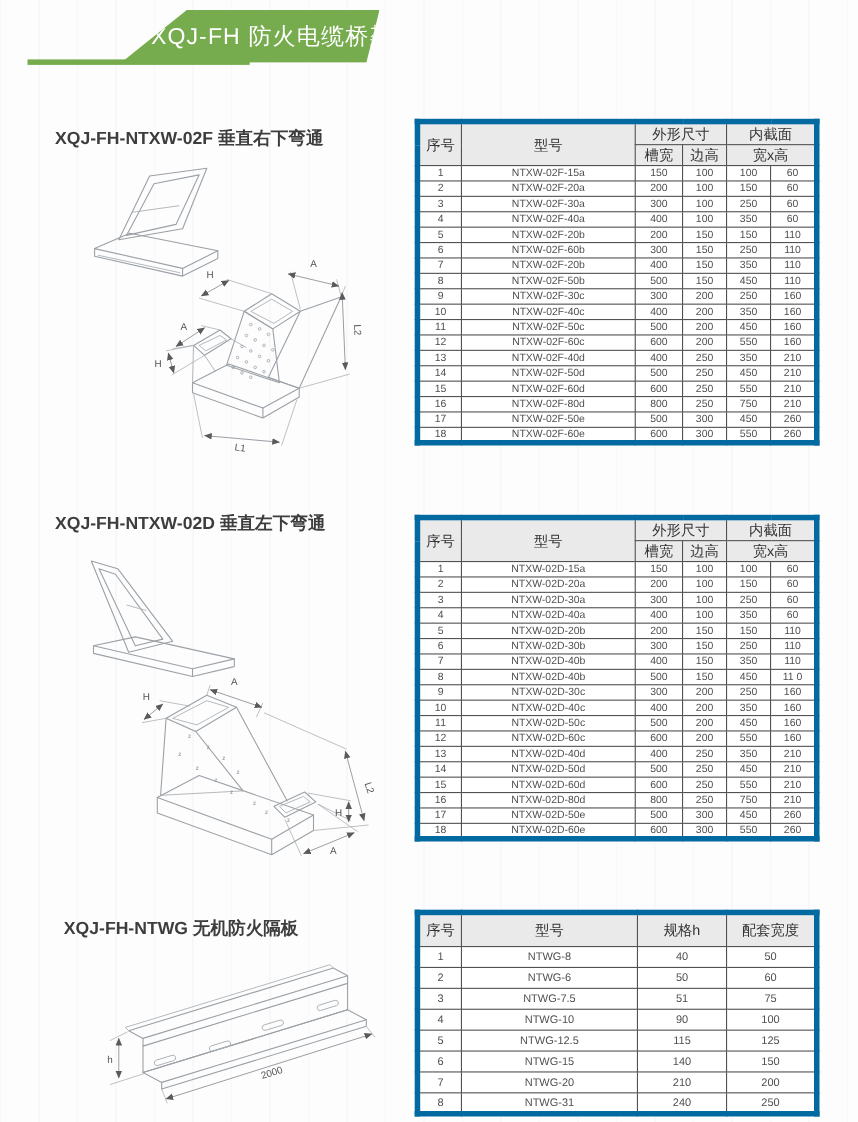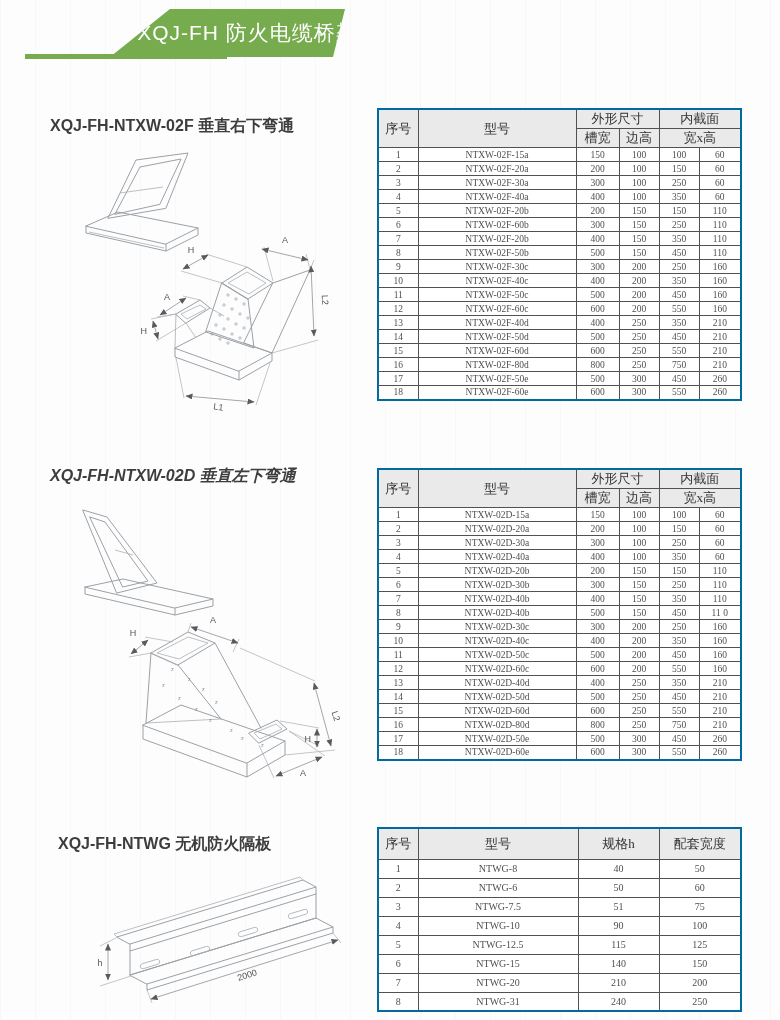--- a/index.html
+++ b/index.html
@@ -19,21 +19,21 @@
     clip-path:polygon(25.5% 0, 100% 0, 94.9% 100%, 0 100%);
     display:flex; align-items:center; justify-content:center; padding-left:40px;
   }
   .banner span { color:#fff; font-size:21px; letter-spacing:1px; white-space:nowrap; }
 
   
   .sec-title { font-size:16px; font-weight:600; color:#3d3d3d; white-space:nowrap; }
 
   
   table { border-collapse:collapse; table-layout:fixed; background:#fff; }
-  .spec-table { width:363px; border:2px solid #0369a1;font-family:Liberation Serif, serif; }
+  .spec-table { width:363px; border:5px solid #0369a1; }
   .spec-table th, .spec-table td { border:1px solid #515151; text-align:center; overflow:hidden; white-space:nowrap; }
   .spec-table th { background:#eaeaea; font-weight:normal; color:#333; font-size:13px; }
   .t18 thead tr { height:19px; }
   .t18 td { height:14px; font-size:9.5px; line-height:10px; color:#4f4f4f; }
   .t8 thead tr { height:31px; }
   .t8 td { height:19px; font-size:10px; color:#4f4f4f; }
 
   
   .ln  { stroke:#9ba1a6; fill:none; stroke-width:1; stroke-linejoin:round; stroke-linecap:round; }
   .ln2 { stroke:#aab0b4; fill:none; stroke-width:0.8; }
@@ -299,21 +299,21 @@
           <td>NTXW-02F-60e</td>
           <td>600</td>
           <td>300</td>
           <td>550</td>
           <td>260</td>
         </tr>
       </tbody>
   </table>
 </div>
 
-<div class="abs sec-title" style="left:50px; top:466px;font-style:italic;">XQJ-FH-NTXW-02D 垂直左下弯通</div>
+<div class="abs sec-title" style="left:50px; top:466px;">XQJ-FH-NTXW-02D 垂直左下弯通</div>
 
 <svg class="abs" style="left:45px; top:495px;" width="310" height="300" viewBox="0 0 310 300">
   <defs>
     <marker id="ar-d2" markerWidth="8" markerHeight="8" refX="6.5" refY="3" orient="auto-start-reverse" markerUnits="userSpaceOnUse">
       <path d="M0,0L7,3L0,6Z" fill="#5a5a5a"></path>
     </marker>
   </defs>
 
   <g>
     <path class="ln" d="M38,15 L62,22 L112,88 L72,98 Z"></path>

